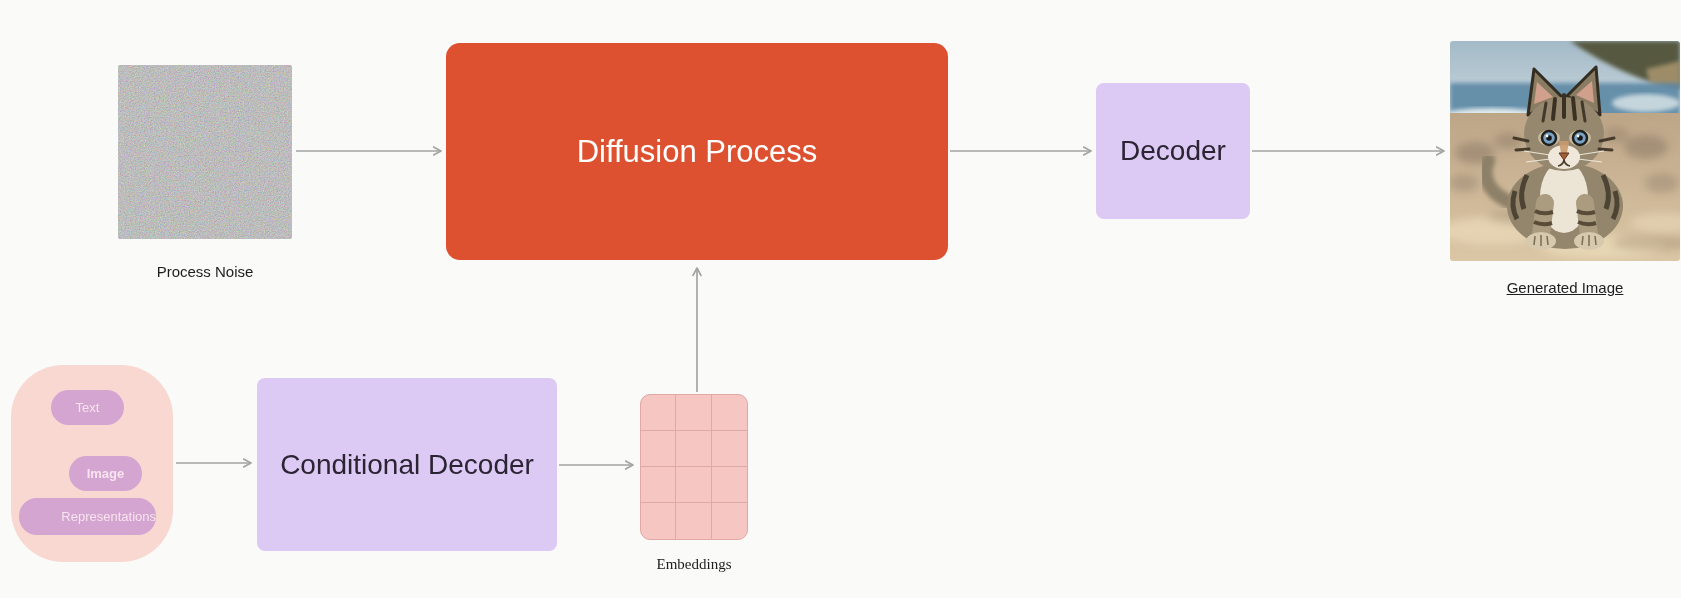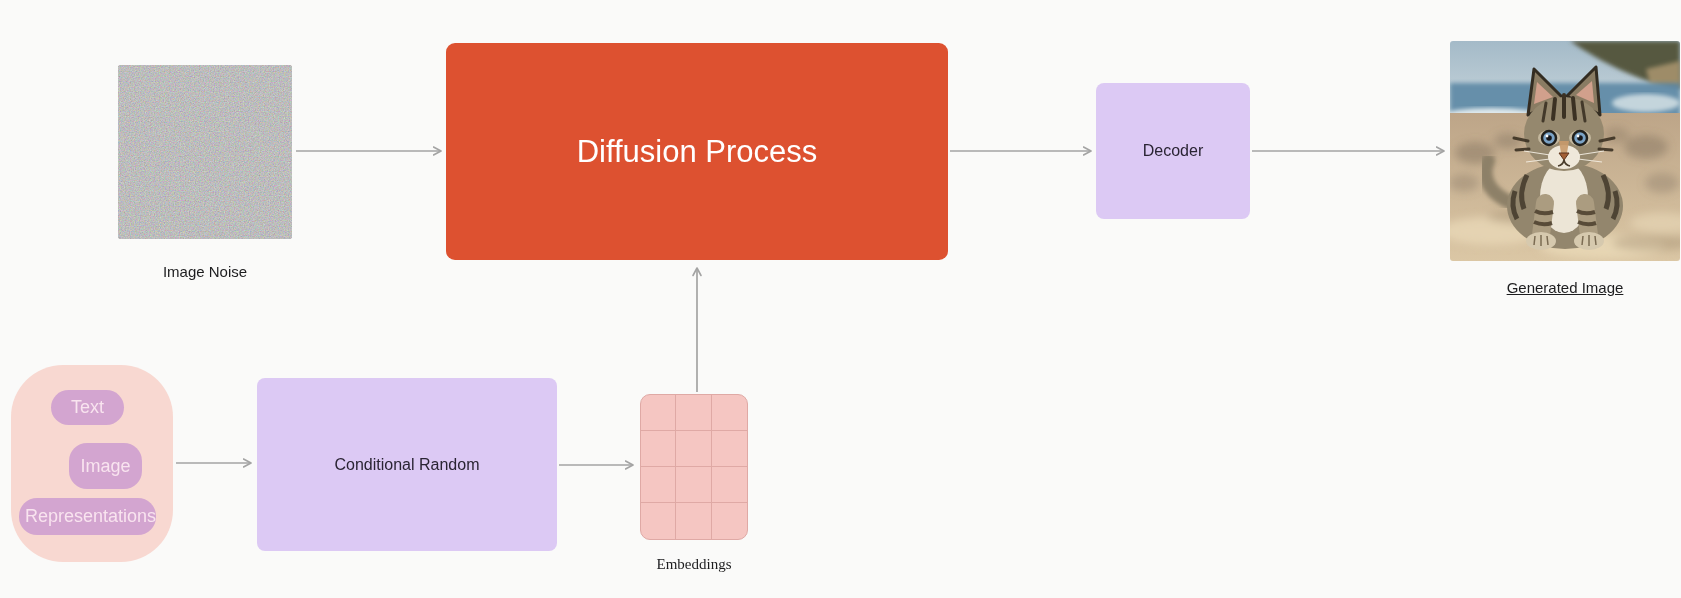--- a/index.html
+++ b/index.html
@@ -2,28 +2,28 @@
 <html><head>
 <meta charset="utf-8">
 <style>
   html,body{margin:0;padding:0;background:#fafaf9;}
   .canvas{
     position:relative;width:1681px;height:598px;background:#fafaf9;overflow:hidden;
     font-family:"Liberation Sans","DejaVu Sans",sans-serif;color:#1d1d1f;
   }
   .abs{position:absolute;box-sizing:border-box;}
   .node{display:flex;align-items:center;justify-content:center;border-radius:8px;}
-  .node-lavender{background:#dcc9f4;color:#2a2433;font-size:16px;}
-  .node-orange{background:#dd5130;color:#ffffff;font-size:31px;border-radius:9px;}
+  .node-lavender{background:#dcc9f4;color:#2a2433;font-size:28px;}
+  .node-orange{background:#dd5130;color:#ffffff;font-size:31px;border-radius:14px;}
   .caption{font-size:15px;text-align:center;color:#1d1d1f;line-height:18px;}
   .conditions{background:#f8d8d1;border-radius:52px;}
   .pill{
     position:absolute;background:#d3a5d0;border-radius:18px;
     display:flex;align-items:center;justify-content:center;
-    color:rgba(255,238,244,0.85);font-size:18px;
+    color:rgba(255,238,244,0.85);font-size:13px;
   }
   .emb-grid{
     display:grid;grid-template-columns:repeat(3,1fr);grid-template-rows:repeat(4,1fr);
     background:#f5c6c2;border:1px solid #dfa9a5;border-radius:10px;overflow:hidden;
   }
   .emb-cell{border-right:1px solid #dfa9a5;border-bottom:1px solid #dfa9a5;}
   .emb-cell:nth-child(3n){border-right:none;}
   .emb-cell:nth-child(n+10){border-bottom:none;}
   .photo{border-radius:3px;overflow:hidden;}
   svg{display:block;}
@@ -54,21 +54,21 @@
       <defs>
         <filter id="noiseF" x="0" y="0" width="100%" height="100%">
           <feTurbulence type="fractalNoise" baseFrequency="0.8" numOctaves="2" stitchTiles="stitch"></feTurbulence>
           <feColorMatrix type="matrix" values="0.55 0 0 0 0.23  0 0.55 0 0 0.23  0 0 0.55 0 0.23  0 0 0 0 1"></feColorMatrix>
         </filter>
       </defs>
       <rect width="174" height="174" fill="#8b8b8b"></rect>
       <rect width="174" height="174" filter="url(#noiseF)"></rect>
     </svg>
   </div>
-  <div class="abs caption layer2" style="left:105px;top:263px;width:200px;">Image Noise</div>
+  <div class="abs caption layer2" style="left:105px;top:263px;width:200px;">Process Noise</div>
 
   <div class="abs node node-orange layer2" style="left:446px;top:43px;width:502px;height:217px;">
     <span>Diffusion Process</span>
   </div>
 
   <div class="abs node node-lavender layer2" style="left:1096px;top:83px;width:154px;height:136px;">
     <span>Decoder</span>
   </div>
 
   <div class="abs photo layer2" style="left:1450px;top:41px;width:230px;height:220px;">
@@ -182,30 +182,30 @@
           <path d="M145,195 L146,204"></path>
       </g>
     </svg>
   </div>
   <div class="abs caption layer2" style="left:1465px;top:279px;width:200px;text-decoration:underline;">Generated Image</div>
 
   <div class="abs conditions layer2" style="left:11px;top:365px;width:162px;height:197px;">
     <div class="pill" style="left:40px;top:25px;width:73px;height:35px;">
       <span>Text</span>
     </div>
-    <div class="pill" style="left:58px;top:78px;width:73px;height:46px;">
+    <div class="pill" style="left:58px;top:91px;width:73px;height:35px;font-weight:bold;">
       <span>Image</span>
     </div>
     <div class="pill" style="left:8px;top:133px;width:137px;height:37px;justify-content:flex-end;">
       <span>Representations</span>
     </div>
   </div>
 
   <div class="abs node node-lavender layer2" style="left:257px;top:378px;width:300px;height:173px;">
-    <span>Conditional Random</span>
+    <span>Conditional Decoder</span>
   </div>
 
   <div class="abs emb-grid layer2" style="left:640px;top:394px;width:108px;height:146px;">
     <div class="emb-cell"></div>
     <div class="emb-cell"></div>
     <div class="emb-cell"></div>
     <div class="emb-cell"></div>
     <div class="emb-cell"></div>
     <div class="emb-cell"></div>
     <div class="emb-cell"></div>

